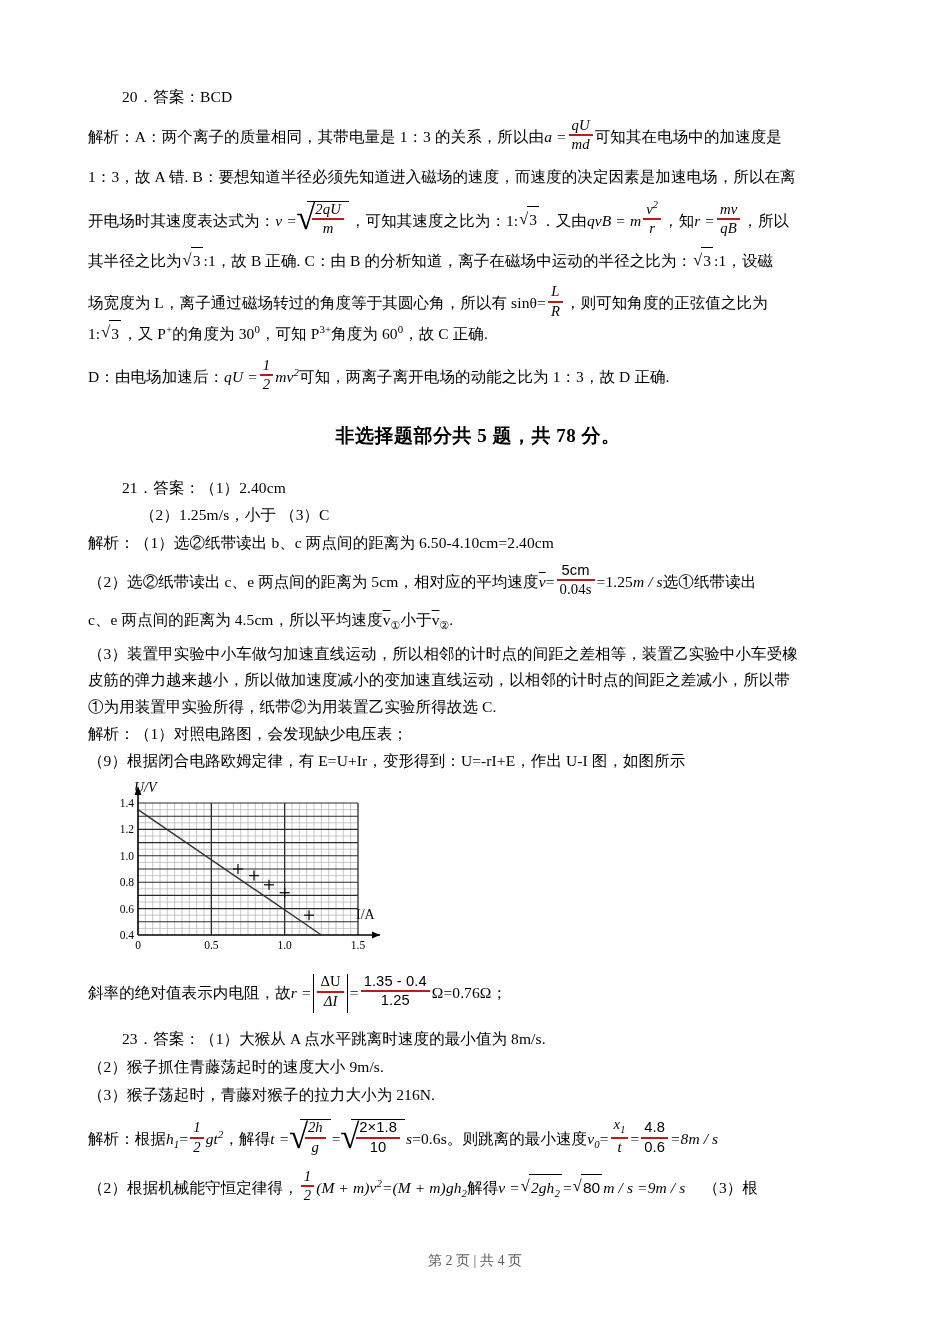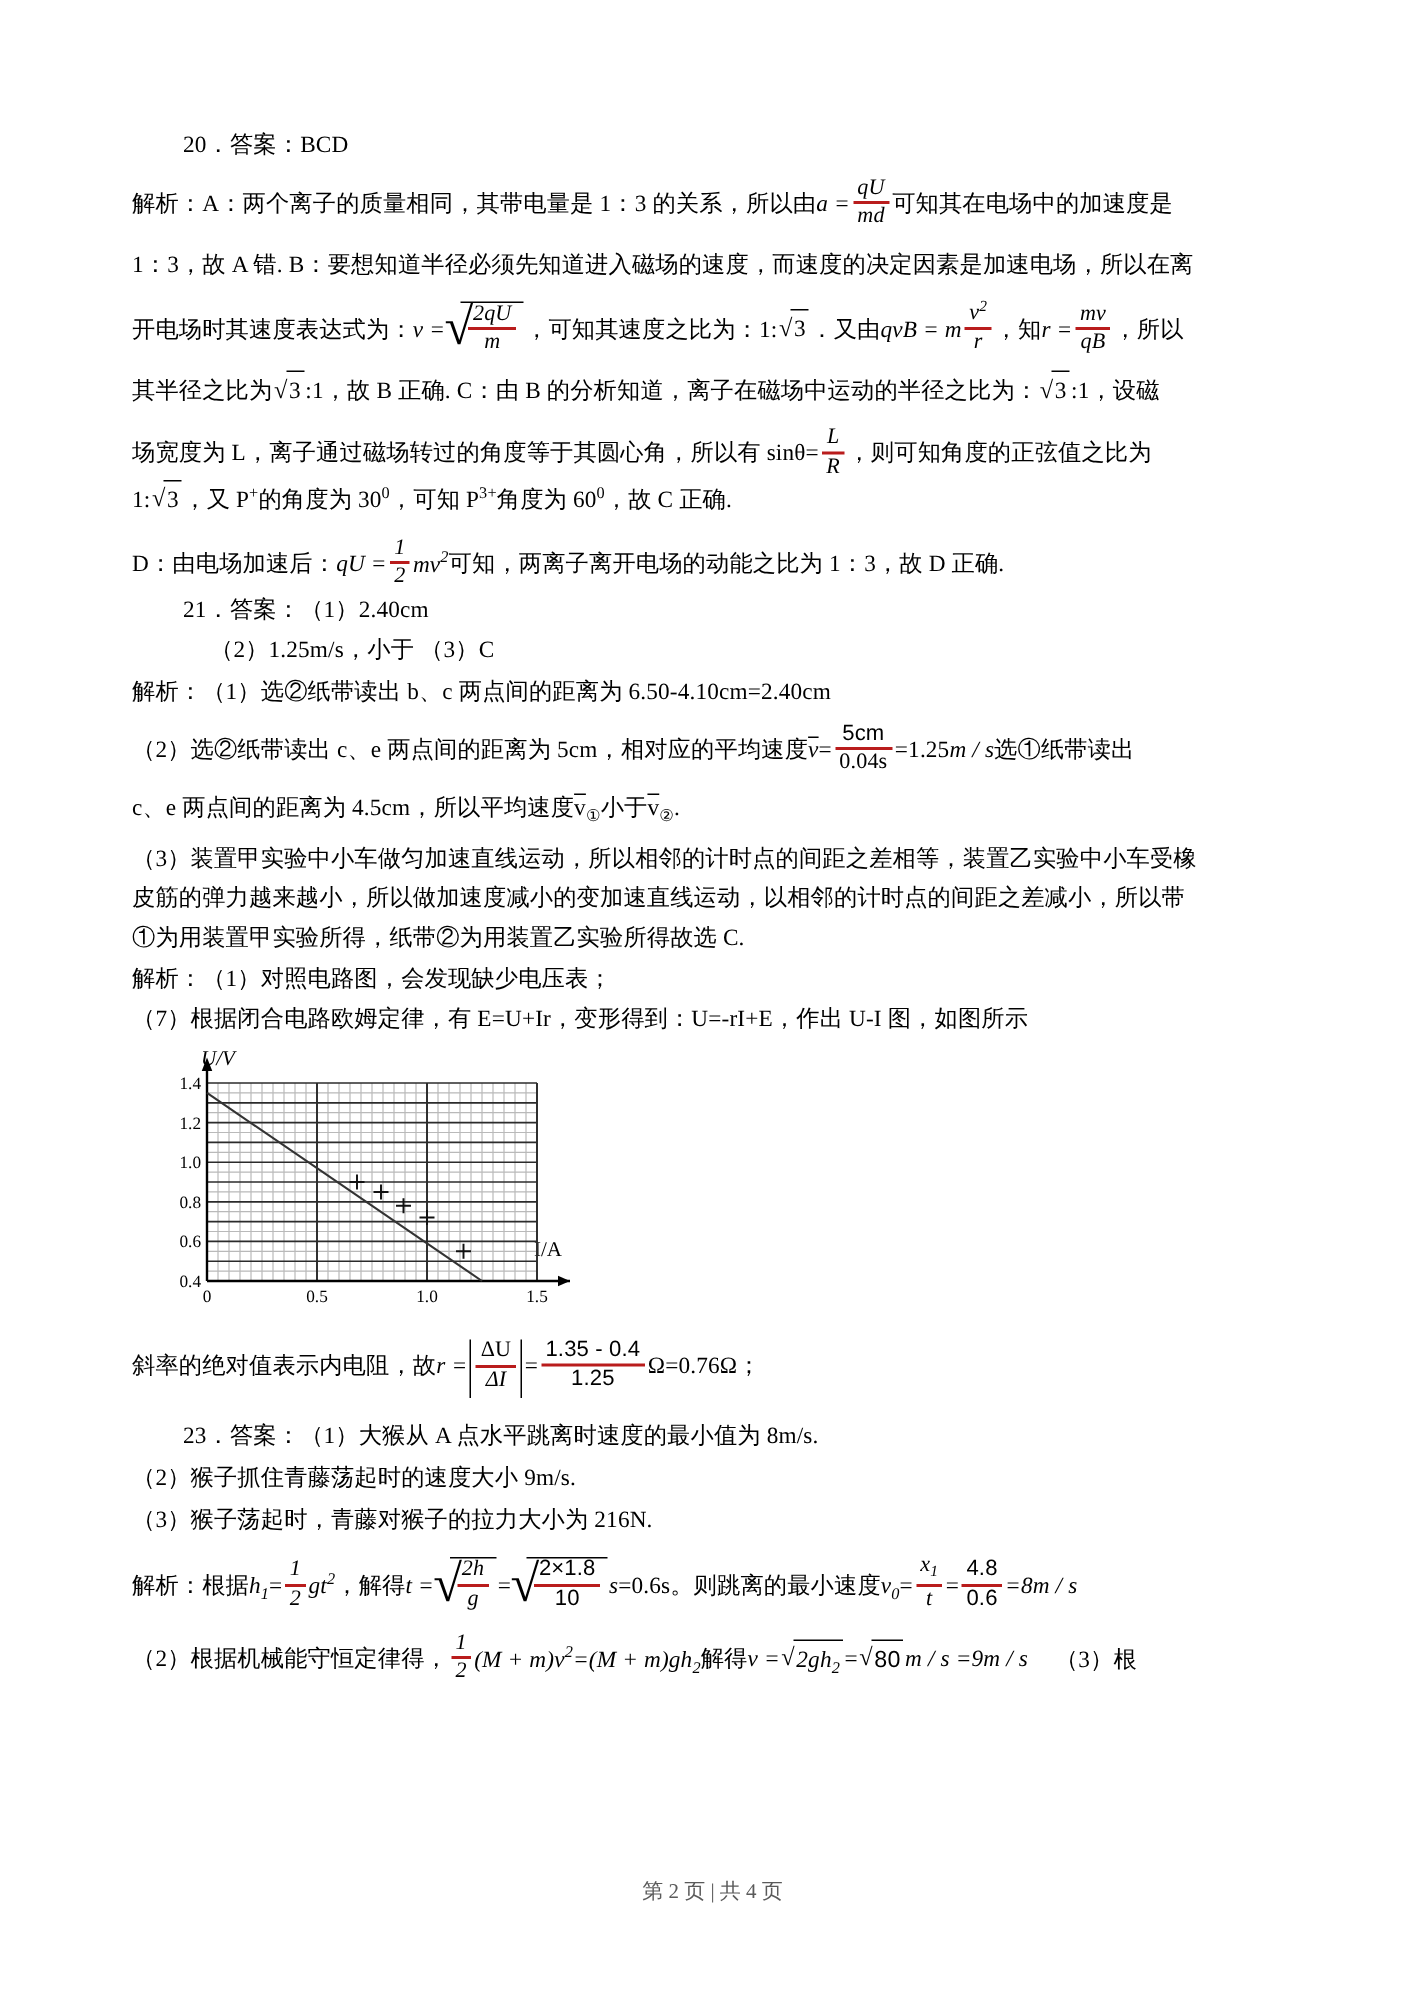--- a/index.html
+++ b/index.html
@@ -168,39 +168,40 @@
     </div>
 
     <div class="line" style="">
       <span>1:</span><span class="sqrt"><span class="rad">3</span></span><span>，又 P</span><sup class="ex">+</sup><span>的角度为 30</span><sup class="ex">0</sup><span>，可知 P</span><sup class="ex">3+</sup><span>角度为 60</span><sup class="ex">0</sup><span>，故 C 正确.</span>
     </div>
 
     <div class="line" style="margin-top:12px;">
       <span>D：由电场加速后：</span><span class="serif-it">qU =</span><span class="frac serif-it"><span class="top">1</span><span class="bot">2</span></span><span class="serif-it"><span>mv</span><sup class="ex">2</sup></span><span>可知，两离子离开电场的动能之比为 1：3，故 D 正确.</span>
     </div>
 
+    <div class="section-heading">非选择题部分共 5 题，共 78 分。</div>
 
     <div class="line indent1">21．答案：（1）2.40cm</div>
     <div class="line indent2" style="margin-top:2px;">（2）1.25m/s，小于    （3）C</div>
     <div class="line" style="margin-top:3px;">解析：（1）选②纸带读出 b、c 两点间的距离为 6.50-4.10cm=2.40cm</div>
 
     <div class="line" style="margin-top:8px;">
       <span>（2）选②纸带读出 c、e 两点间的距离为 5cm，相对应的平均速度</span><span class="serif-it" style="text-decoration:overline;"><span>v</span></span><span>=</span><span class="frac"><span class="top sans">5cm</span><span class="bot"><span>0.04s</span></span></span><span>=1.25</span><span class="serif-it">m / s</span><span>选①纸带读出</span>
     </div>
 
     <div class="line" style="margin-top:9px;">
       <span>c、e 两点间的距离为 4.5cm，所以平均速度</span><span style="text-decoration:overline;">v</span><sub class="ix">①</sub><span>小于</span><span style="text-decoration:overline;">v</span><sub class="ix">②</sub><span>.</span>
     </div>
 
     <div class="line" style="margin-top:7px;">（3）装置甲实验中小车做匀加速直线运动，所以相邻的计时点的间距之差相等，装置乙实验中小车受橡</div>
     <div class="line" style="margin-top:1px;">皮筋的弹力越来越小，所以做加速度减小的变加速直线运动，以相邻的计时点的间距之差减小，所以带</div>
     <div class="line" style="margin-top:1px;">①为用装置甲实验所得，纸带②为用装置乙实验所得故选 C.</div>
 
     <div class="line" style="margin-top:2px;">解析：（1）对照电路图，会发现缺少电压表；</div>
-    <div class="line" style="margin-top:2px;">（7）根据闭合电路欧姆定律，有 E=U+Ir，变形得到：U=-rI+E，作出 U-I 图，如图所示</div>
+    <div class="line" style="margin-top:2px;">（9）根据闭合电路欧姆定律，有 E=U+Ir，变形得到：U=-rI+E，作出 U-I 图，如图所示</div>
 
     <div class="graph-wrap">
       <div class="graph-axis-label-y">U/V</div>
       <div class="graph-axis-label-x">I/A</div>
       <svg width="300" height="185" viewBox="0 0 300 185" style="position:absolute;left:0;top:0;">
 
         <g>
 
           <line x1="47.33" y1="20" x2="47.33" y2="152" stroke="#b9b9b9" stroke-width="0.8"></line>
           <line x1="54.67" y1="20" x2="54.67" y2="152" stroke="#b9b9b9" stroke-width="0.8"></line>

